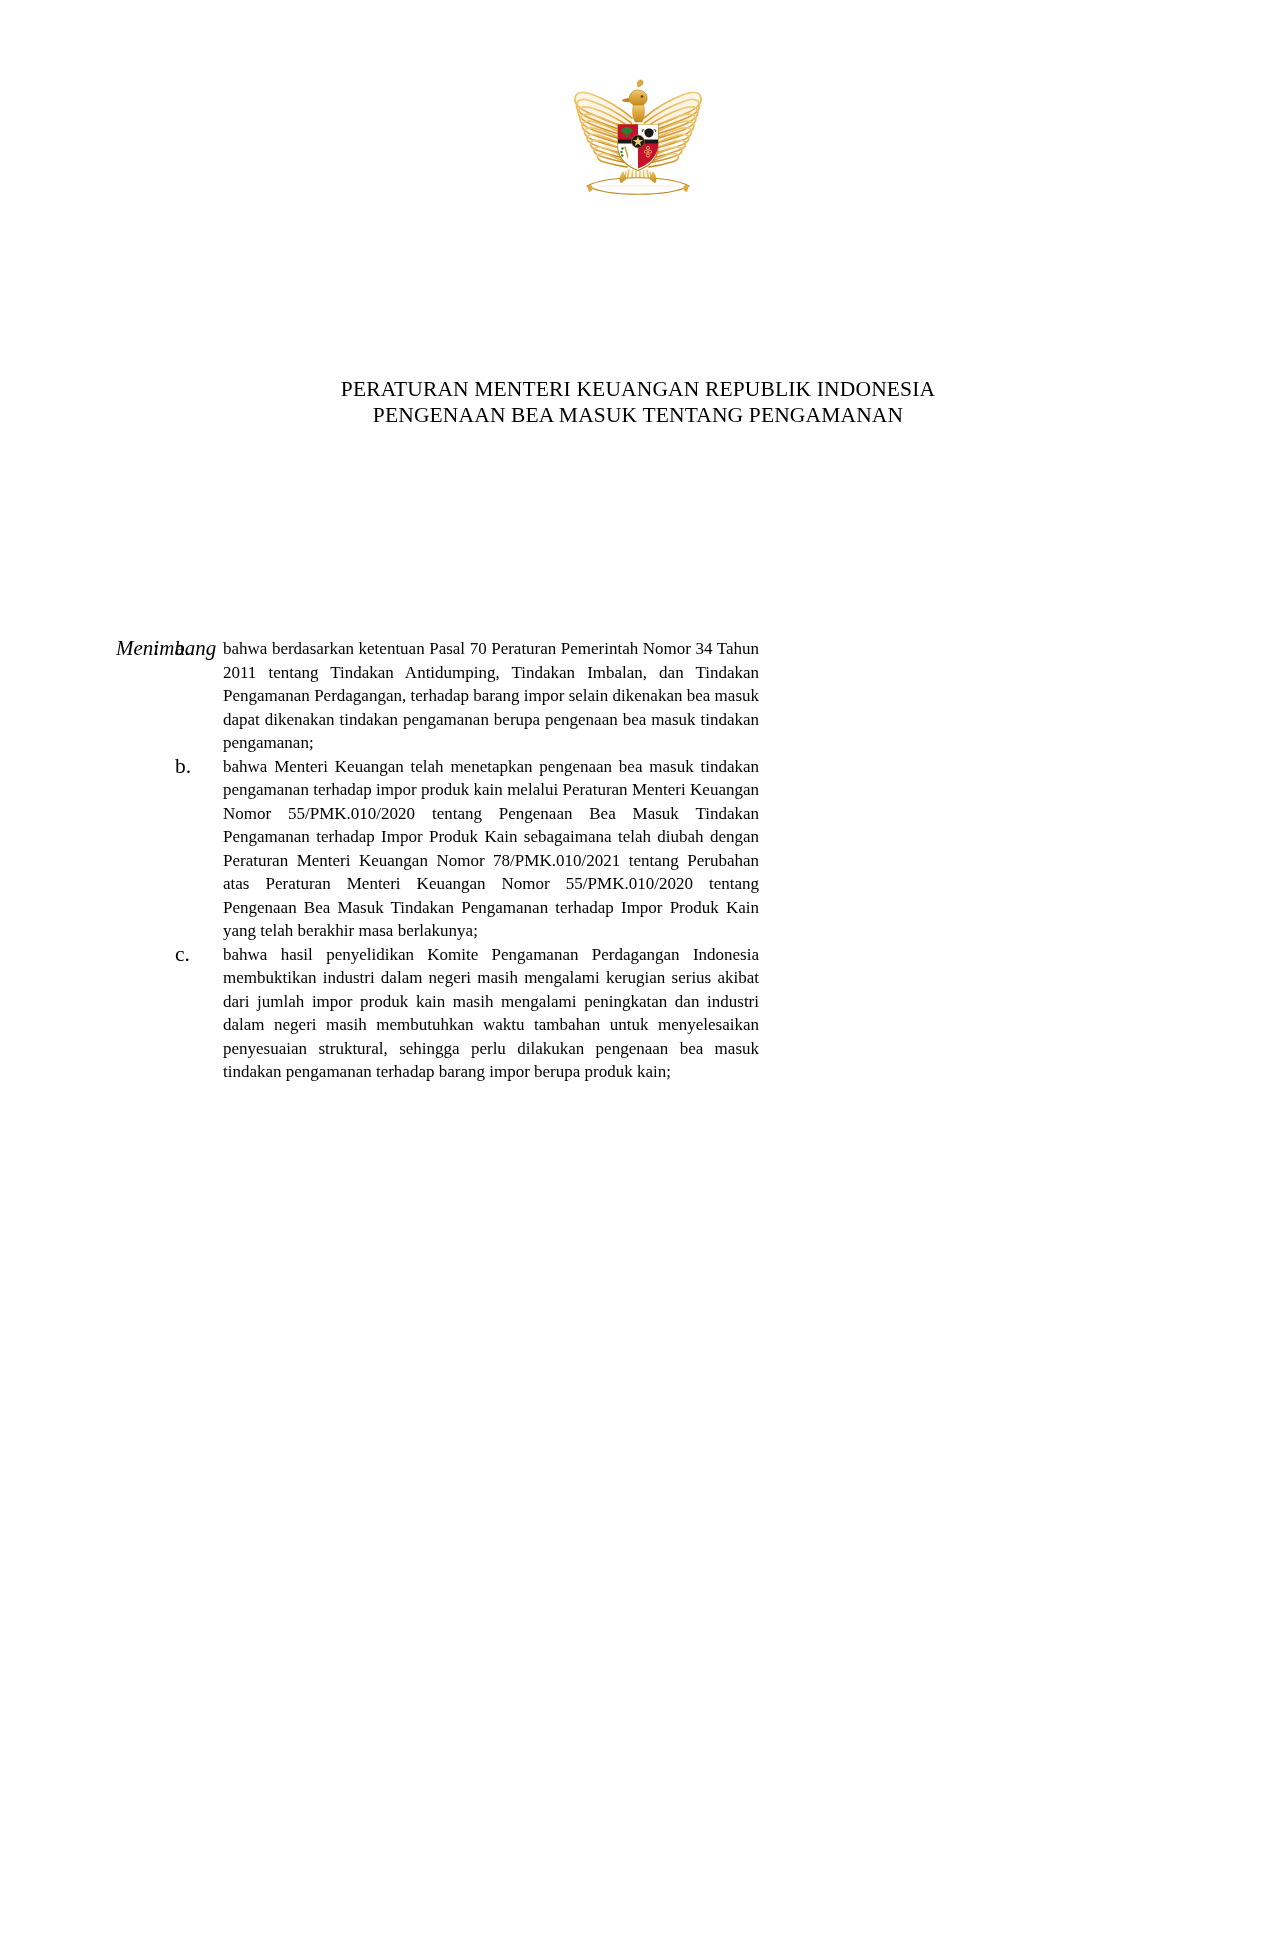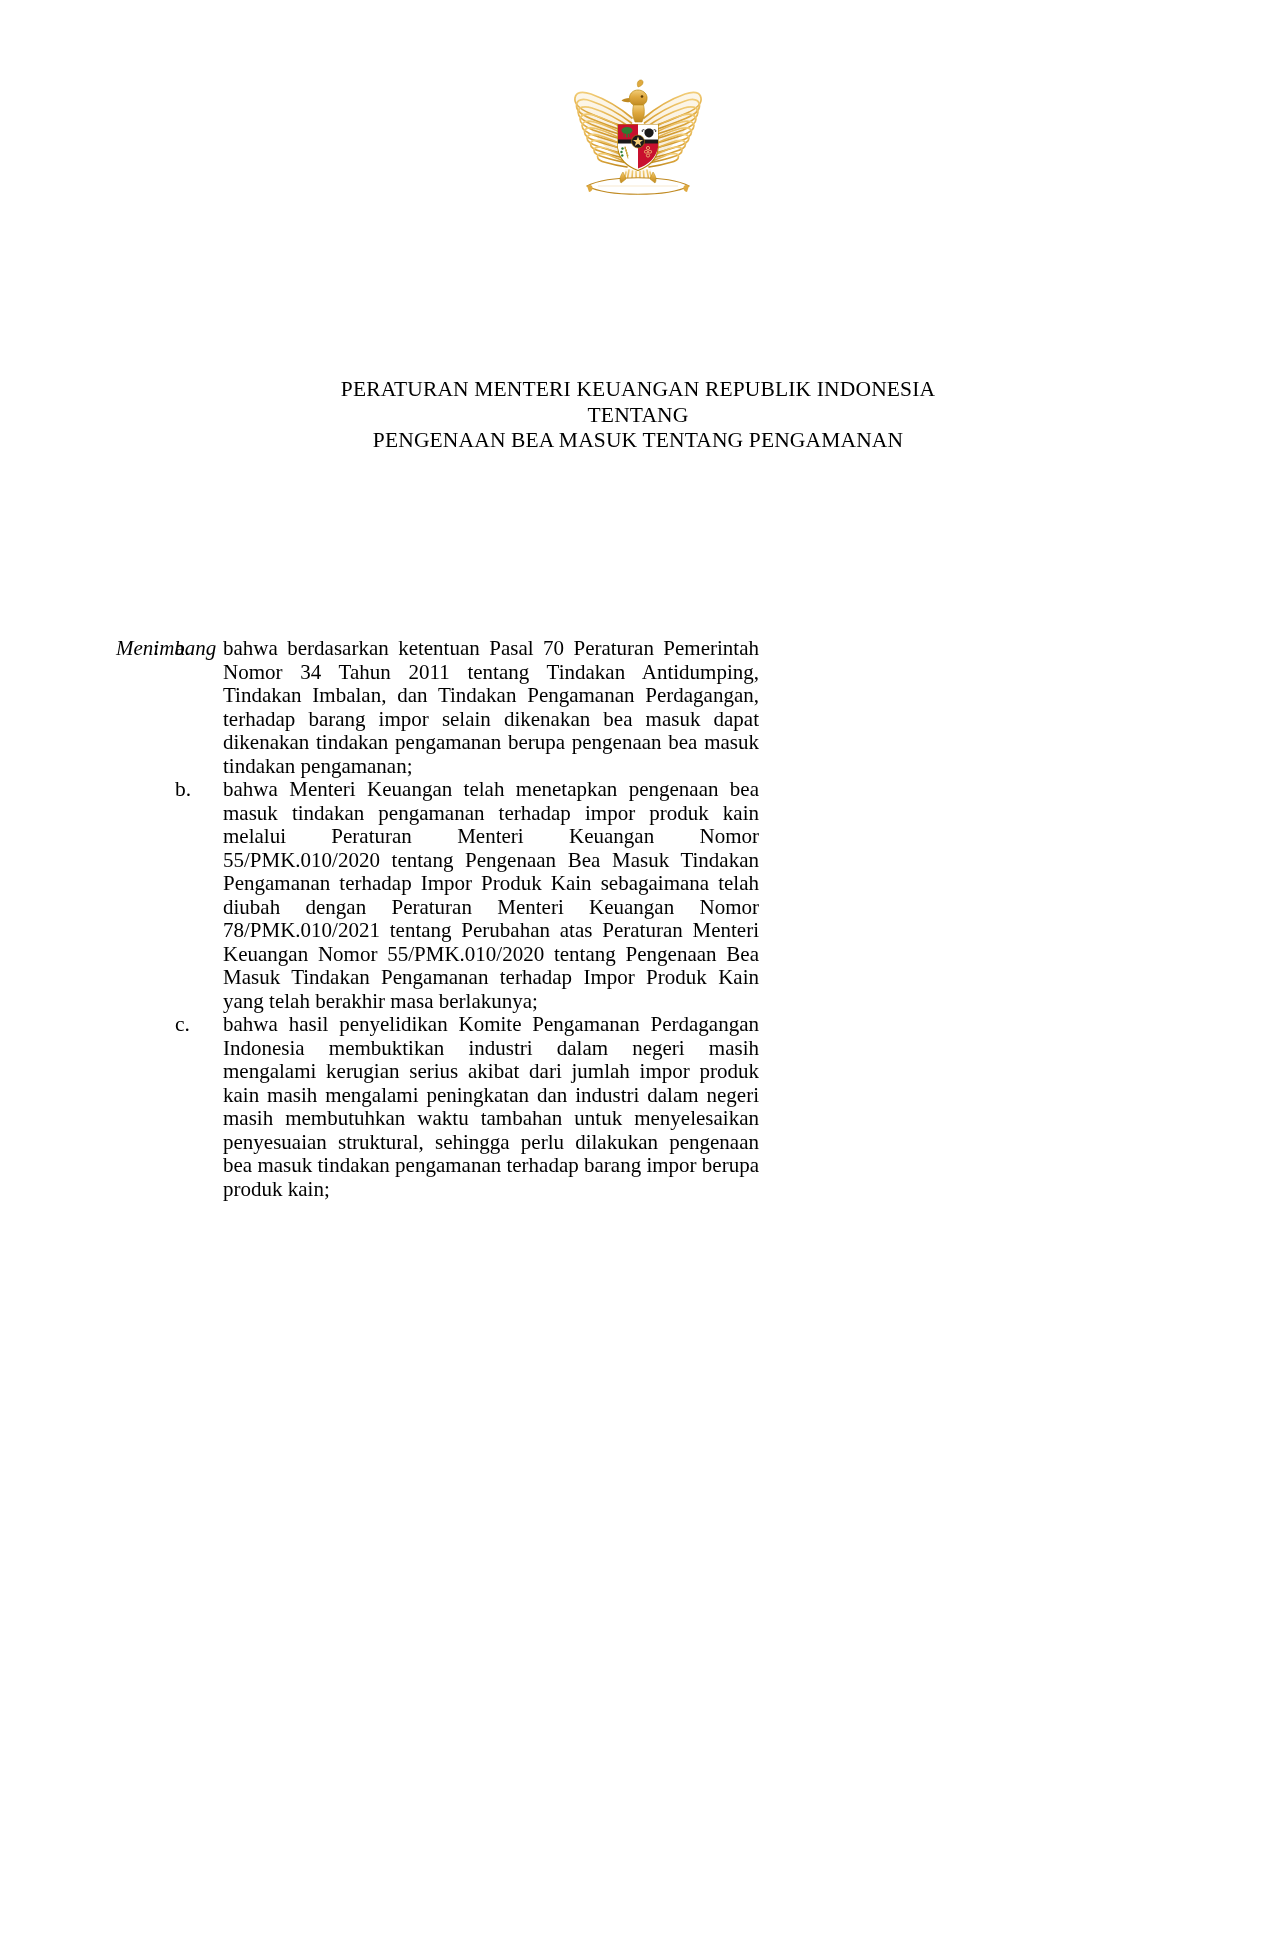--- a/index.html
+++ b/index.html
@@ -90,21 +90,21 @@
     width: 48px;
     flex: 0 0 48px;
     font-size: 21.5px;
     line-height: 23.5px;
   }
   .cons-text {
     flex: 1 1 auto;
     width: 588px;
     max-width: 588px;
     padding-right: 52px;
-    font-size: 21px;
+    font-size: 17px;
     line-height: 23.5px;
     text-align: justify;
     text-justify: inter-word;
     hyphens: none;
   }
   .cons-row + .cons-row {
     margin-top: 0px;
   }
   .spacer-label { visibility: hidden; }
 </style>
@@ -229,21 +229,20 @@
 
       <g fill="url(#goldg)" stroke="#B8860B" stroke-width="1">
         <path d="M120 200 C114 208 112 216 116 222 L126 214 Z"></path>
         <path d="M180 200 C186 208 188 216 184 222 L174 214 Z"></path>
       </g>
     </svg>
   </div>
 
   <div class="title-block">
     <div class="title-line">PERATURAN MENTERI KEUANGAN REPUBLIK INDONESIA</div>
-    <div class="title-line">TENTANG</div>
     <div class="title-line">PENGENAAN BEA MASUK TENTANG PENGAMANAN</div>
     <div class="gap-line"></div>
     <div class="gap-line"></div>
   </div>
 
   <div class="considerations">
 
     <div class="cons-row">
       <div class="cons-label">Menimbang</div>
       <div class="cons-colon">:</div>

